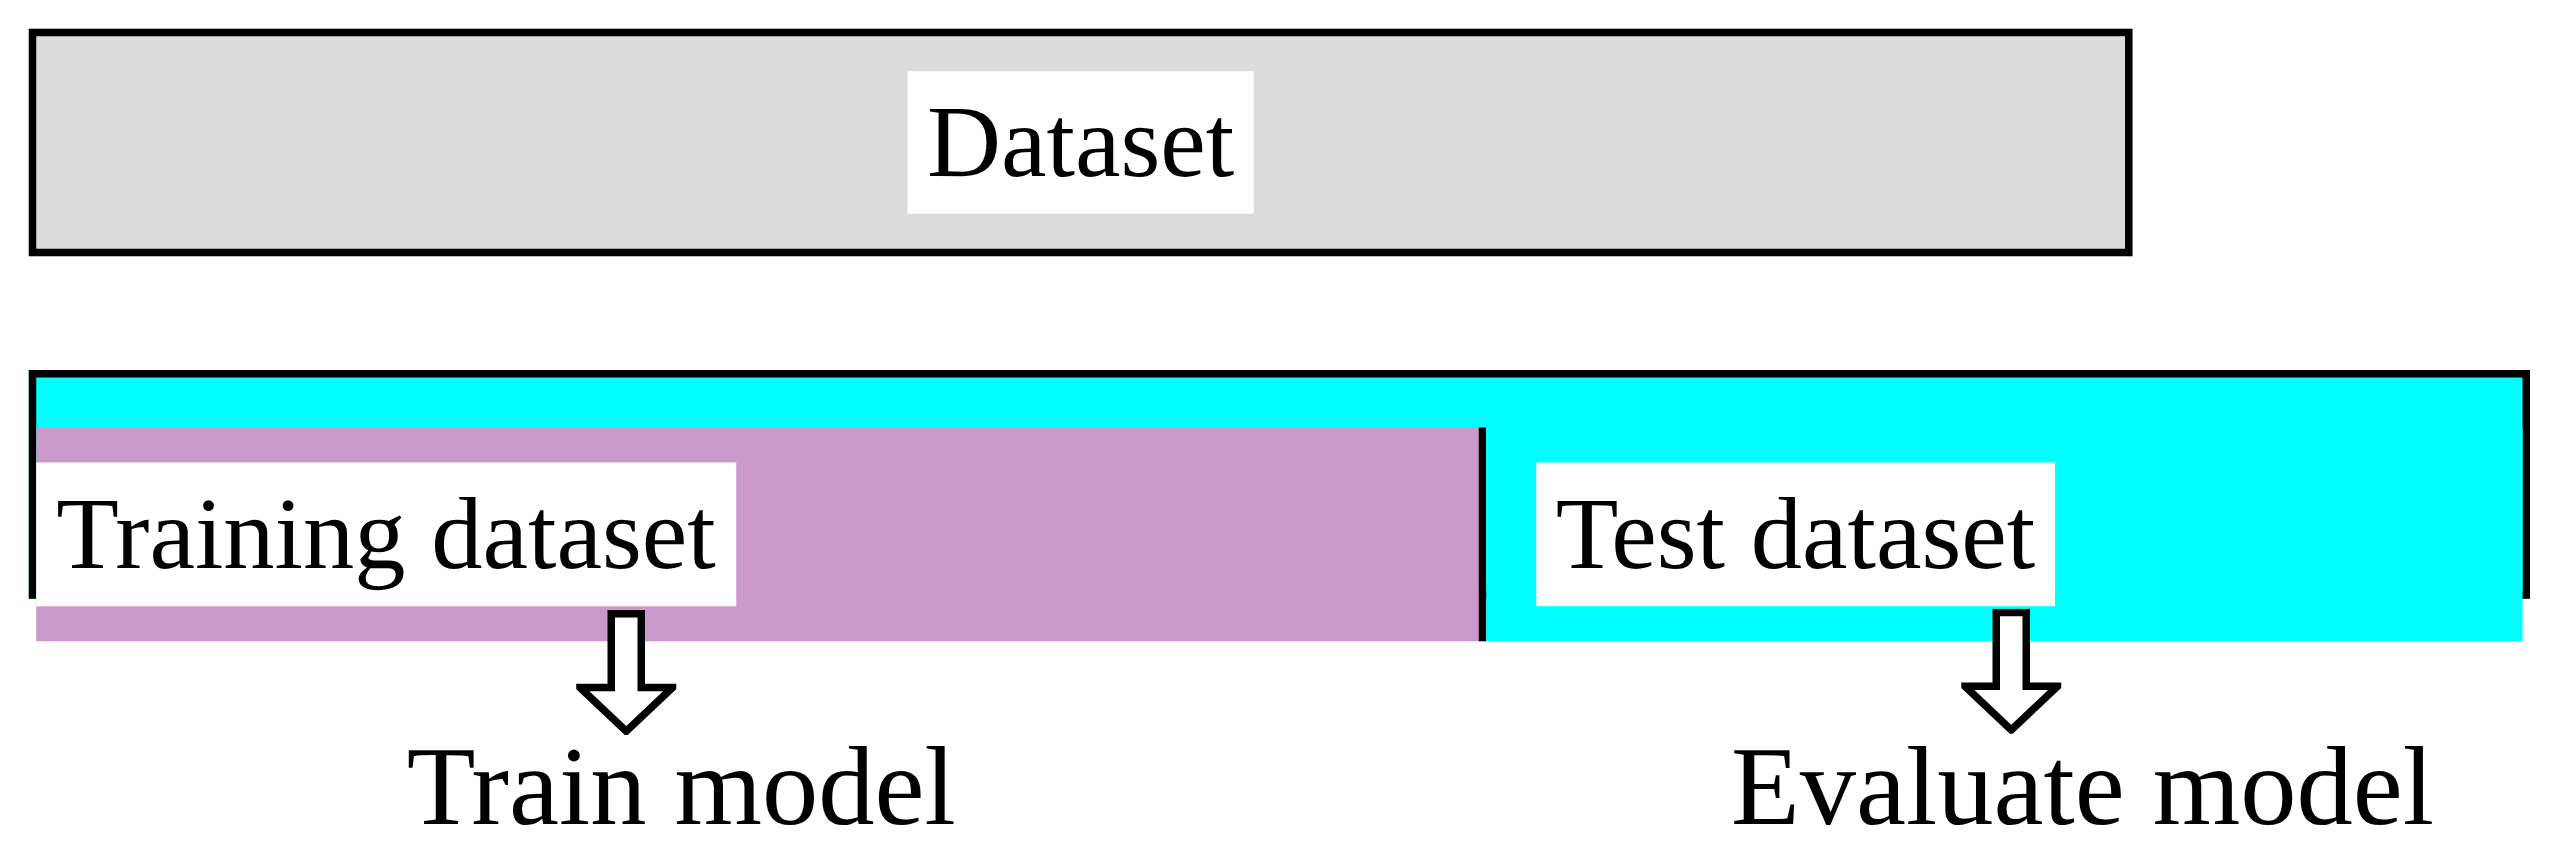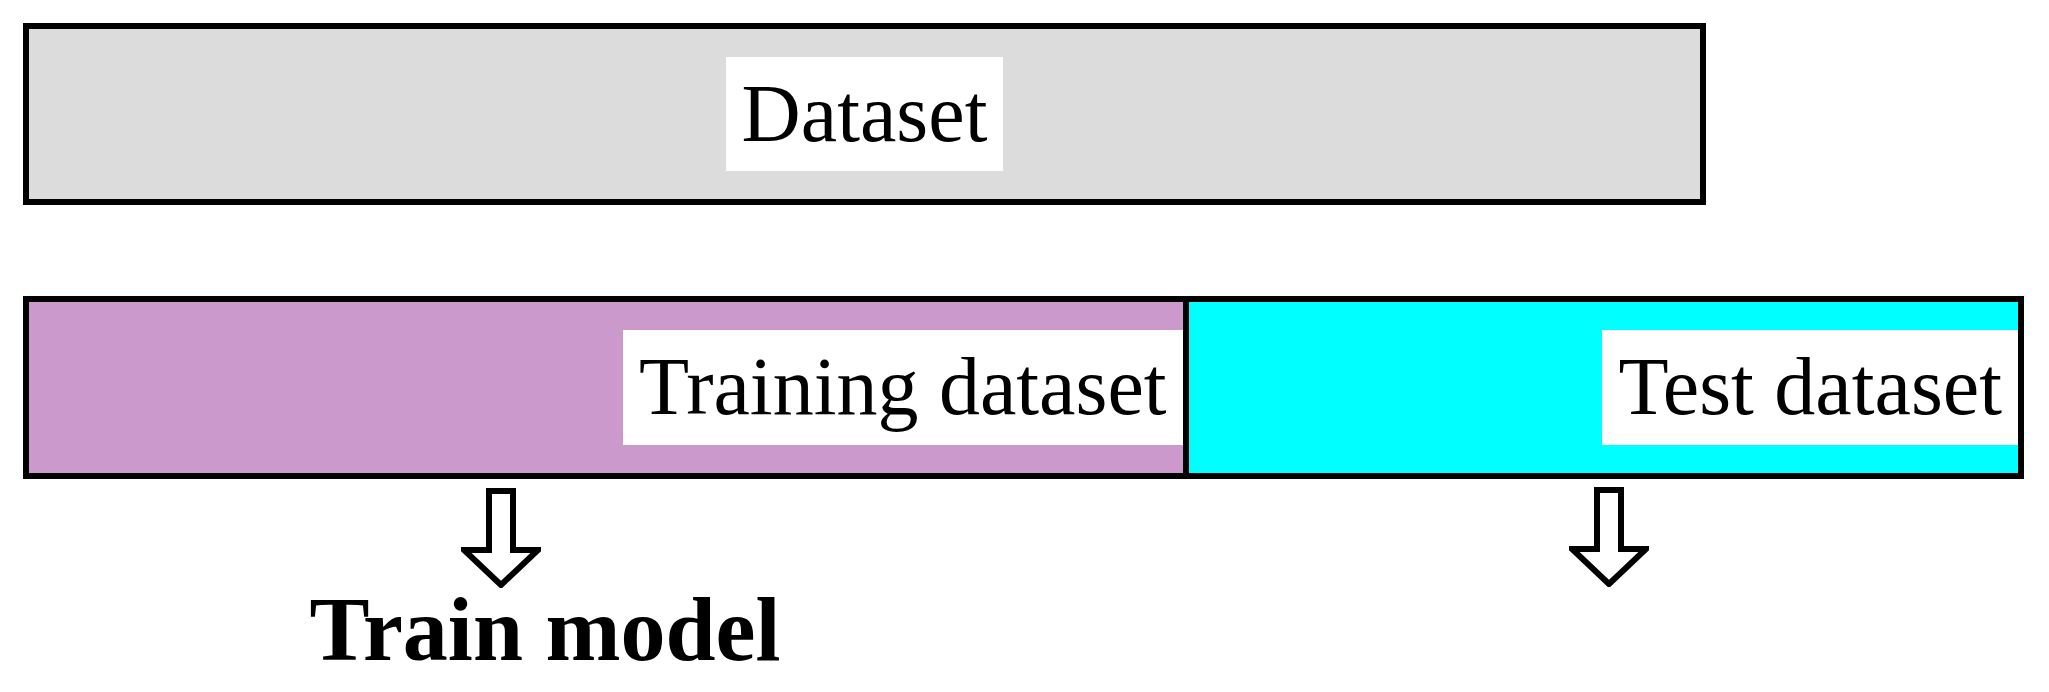--- a/index.html
+++ b/index.html
@@ -42,31 +42,33 @@
     left: 23px; top: 296px;
     width: 2001px; height: 183px;
     background: var(--test-fill);
     padding: 0;
     align-items: stretch;
     justify-content: flex-start;
   }
   .segment {
     display: flex;
     align-items: center;
-    justify-content: flex-end;
+    justify-content: flex-start;
     height: 100%;
+    margin-top: 40px;
   }
   .segment.training {
     width: 58.3%;
     background: var(--training-fill);
     border-right: 6px solid var(--outline);
   }
   .segment.test {
     flex: 1;
     background: var(--test-fill);
+    padding-left: 40px;
   }
 
   
   .label-patch {
     background: var(--label-background);
     font-size: 82px;
     line-height: 1.3;
     padding: 4px 16px;
     white-space: nowrap;
     text-align: center;
@@ -88,21 +90,20 @@
   .arrow-right { left: 1569px; top: 487px; }
 
   
   .action {
     position: absolute;
     top: 585px;
     font-size: 90px;
     line-height: 1;
     white-space: nowrap;
     transform: translateX(-50%);
-    font-weight: bold;
   }
   .action-left  { left: 545px; }
   .action-right { left: 1666px; }
 </style>
 </head>
 <body>
 
 <div class="canvas">
 
   <div class="bar dataset-bar">
@@ -121,14 +122,15 @@
   <svg class="arrow arrow-left" viewBox="0 0 80 100" aria-hidden="true">
     <path d="M28 3 L52 3 L52 62 L77 62 L40 97 L3 62 L28 62 Z"></path>
   </svg>
 
   <svg class="arrow arrow-right" viewBox="0 0 80 100" aria-hidden="true">
     <path d="M28 3 L52 3 L52 62 L77 62 L40 97 L3 62 L28 62 Z"></path>
   </svg>
 
   <div class="action action-left">Train model</div>
 
+  <div class="action action-right">Evaluate model</div>
 
 </div>
 
 </body></html>

